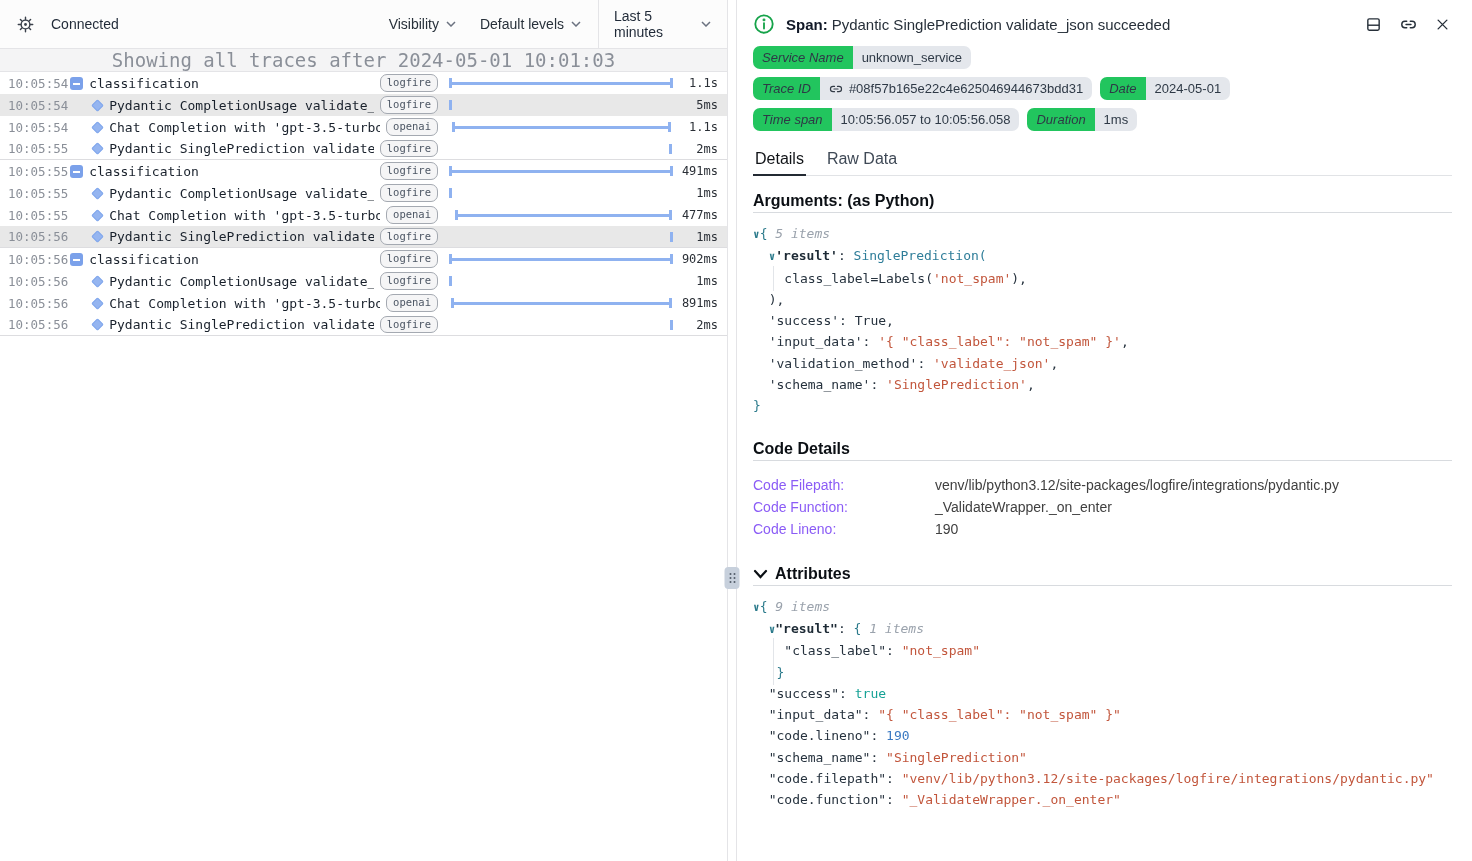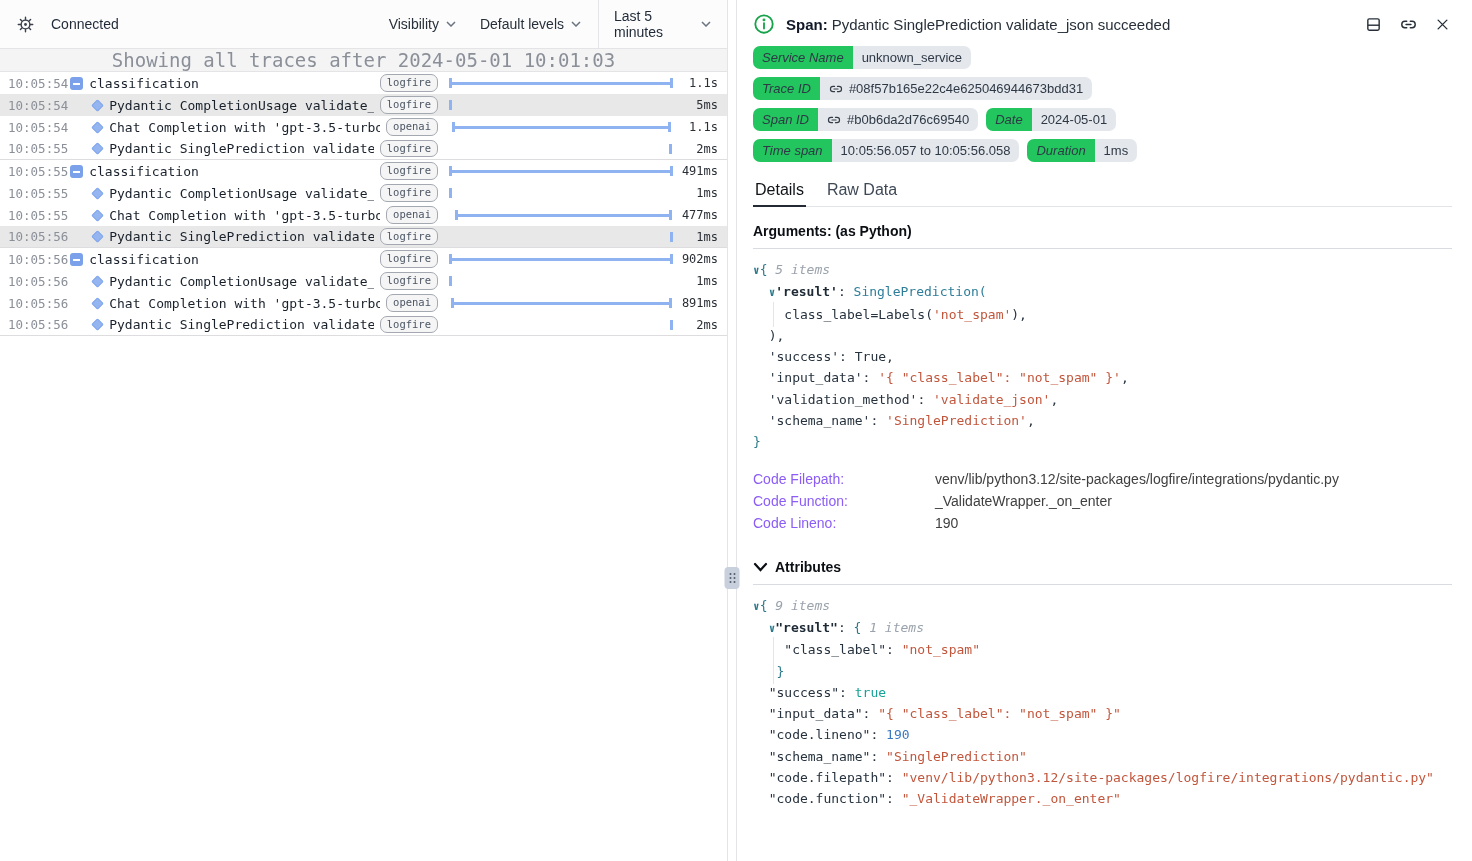--- a/index.html
+++ b/index.html
@@ -63,21 +63,21 @@
 
   .badges{display:flex;flex-wrap:wrap;gap:8px;padding:2px 0 4px;max-width:540px}
   .badge{display:flex;font-size:13px;border-radius:7px;overflow:hidden;height:23px}
   .badge .bl{background:#22c55e;font-style:italic;padding:0 9px;display:flex;align-items:center;color:#2e3946}
   .badge .bv{background:#e4e7ec;padding:0 9px;display:flex;align-items:center;gap:6px;color:#2e3946;white-space:nowrap}
 
   .tabs{display:flex;gap:19px;margin-top:7px;border-bottom:1px solid #e1e3e6}
   .tab{padding:8px 2px 6px;font-size:16px;color:#3f4956;cursor:pointer;border-bottom:2px solid transparent;margin-bottom:-1px}
   .tab.active{border-bottom-color:#232a33;color:#101317}
 
-  .sec-h{font-size:14px;font-weight:bold;color:#0b0f14;padding-bottom:9px;border-bottom:1px solid #d8dbdf;
+  .sec-h{font-size:16px;font-weight:bold;color:#0b0f14;padding-bottom:2px;border-bottom:1px solid #d8dbdf;
          display:flex;align-items:center;gap:7px}
   .sec-h.args{margin-top:16px}
   .sec-h.code{margin-top:21px}
   .sec-h.attrs{margin-top:25px}
 
   .codeblk{font-family:var(--mono);font-size:13px;line-height:21.3px;padding:10px 0 2px;color:#26323e}
   .code-line{position:relative;white-space:pre}
   .guide{position:absolute;top:-2px;bottom:-2px;width:1px;background:#e2e5e9}
   .c-chev{color:var(--teal);font-size:11px;font-weight:bold;cursor:pointer}
   .c-brace{color:var(--teal)}
@@ -347,31 +347,20 @@
         <span class="bv">
           <span style="display: flex;">
             <svg width="14" height="14" viewBox="0 0 24 24" fill="none" stroke="#323b46" stroke-width="2" stroke-linecap="round">
               <path d="M9.5 7.5H7a4.5 4.5 0 0 0 0 9h2.5M14.5 7.5H17a4.5 4.5 0 0 1 0 9h-2.5M8.5 12h7"></path>
             </svg>
           </span>
           <span>#08f57b165e22c4e625046944673bdd31</span>
         </span>
       </span>
       <span class="badge">
-        <span class="bl">Span ID</span>
-        <span class="bv">
-          <span style="display: flex;">
-            <svg width="14" height="14" viewBox="0 0 24 24" fill="none" stroke="#323b46" stroke-width="2" stroke-linecap="round">
-              <path d="M9.5 7.5H7a4.5 4.5 0 0 0 0 9h2.5M14.5 7.5H17a4.5 4.5 0 0 1 0 9h-2.5M8.5 12h7"></path>
-            </svg>
-          </span>
-          <span>#b0b6da2d76c69540</span>
-        </span>
-      </span>
-      <span class="badge">
         <span class="bl">Date</span>
         <span class="bv">
           <span>2024-05-01</span>
         </span>
       </span>
       <span class="badge">
         <span class="bl">Time span</span>
         <span class="bv">
           <span>10:05:56.057 to 10:05:56.058</span>
         </span>
@@ -395,20 +384,21 @@
       <div class="code-line"><span class="c-plain">  </span><span class="c-chev">∨</span><span class="c-keyb">'result'</span><span class="c-plain">: </span><span class="c-type">SinglePrediction(</span></div>
       <div class="code-line"><span class="guide" style="left: 20px;"></span><span class="c-plain">    class_label=Labels(</span><span class="c-str">'not_spam'</span><span class="c-plain">),</span></div>
       <div class="code-line"><span class="c-plain">  ),</span></div>
       <div class="code-line"><span class="c-key">  'success'</span><span class="c-plain">: </span><span class="c-plain">True,</span></div>
       <div class="code-line"><span class="c-key">  'input_data'</span><span class="c-plain">: </span><span class="c-str">'{ "class_label": "not_spam" }'</span><span class="c-plain">,</span></div>
       <div class="code-line"><span class="c-key">  'validation_method'</span><span class="c-plain">: </span><span class="c-str">'validate_json'</span><span class="c-plain">,</span></div>
       <div class="code-line"><span class="c-key">  'schema_name'</span><span class="c-plain">: </span><span class="c-str">'SinglePrediction'</span><span class="c-plain">,</span></div>
       <div class="code-line"><span class="c-brace">}</span></div>
     </div>
 
+  <div class="sec-h code">Code Details</div>
   <div class="kv-list">
       <div class="kv">
         <span class="k">Code Filepath:</span>
         <span class="v">venv/lib/python3.12/site-packages/logfire/integrations/pydantic.py</span>
       </div>
       <div class="kv">
         <span class="k">Code Function:</span>
         <span class="v">_ValidateWrapper._on_enter</span>
       </div>
       <div class="kv">

